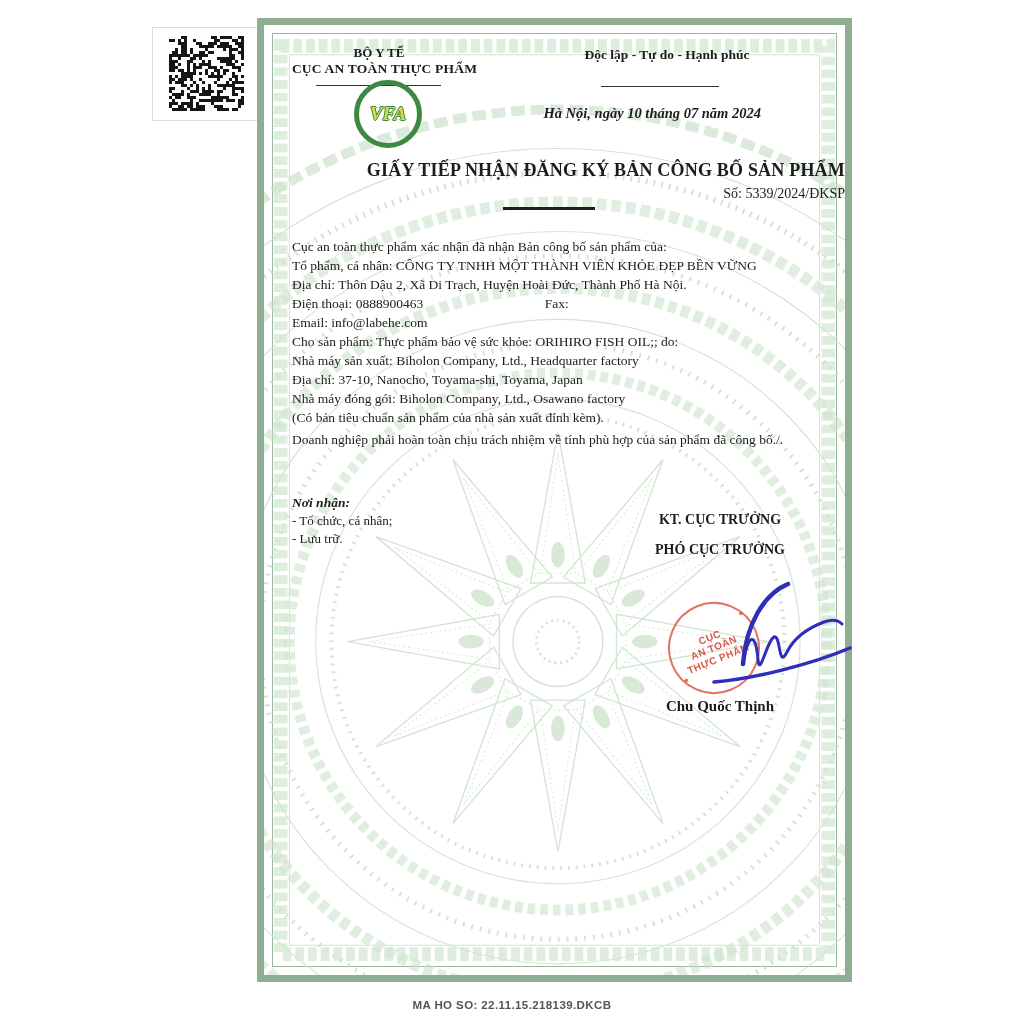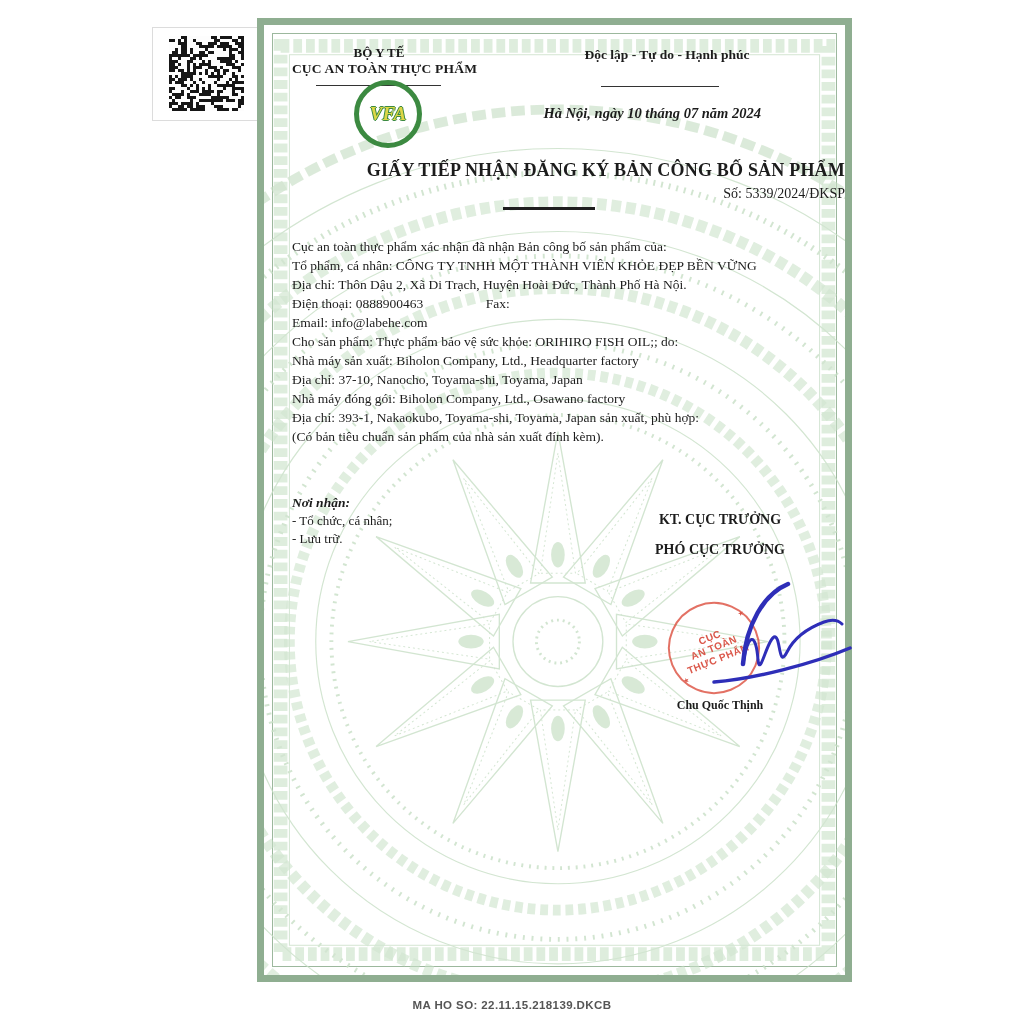--- a/index.html
+++ b/index.html
@@ -41,33 +41,33 @@
   .vfa span{font-style:italic;font-weight:bold;font-size:19px;color:#ddd645;
        text-shadow:-1px 0 #3c8a41,1px 0 #3c8a41,0 -1px #3c8a41,0 1px #3c8a41;}
 
   .title{top:135px;font-weight:bold;font-size:18px;letter-spacing:.2px;}
   .doc-number{top:161px;font-size:14px;}
   .num-rule{position:absolute;left:0;right:12px;margin:0 auto;top:182px;width:92px;height:2.5px;background:#1e1e1e;}
 
   
   .body{position:absolute;left:28px;top:212px;width:557px;font-size:13.5px;}
   .body div{line-height:19px;}
-  .phone-row span:last-child{margin-left:59px;}
+  .phone-row span:last-child{margin-left:118px;}
   .mt5{margin-top:5px;} .mt3{margin-top:3px;}
 
   
   .recip{left:28px;top:469px;font-size:13px;}
   .recip .h{font-weight:bold;font-style:italic;font-size:13.5px;}
   .recip div{line-height:18px;}
 
   
   .signer{left:330px;width:252px;text-align:center;font-weight:bold;}
   .s1{top:487px;font-size:14px;}
   .s2{top:517px;font-size:14px;}
-  .sig-name{top:673px;font-size:12px;}
+  .sig-name{top:673px;font-size:15px;}
 
   
   .stamp{position:absolute;left:404px;top:577px;width:88px;height:88px;border-radius:50%;
          border:2.5px solid rgba(219,74,58,.85);transform:rotate(-22deg);
          display:flex;flex-direction:column;align-items:center;justify-content:center;
          opacity:.92;}
   .stamp div{color:#d84a3c;font-family:"Liberation Sans","DejaVu Sans",sans-serif;
          font-size:10px;font-weight:bold;line-height:11.5px;letter-spacing:.5px;}
   .stamp .star{position:absolute;font-size:7px;color:#d84a3c;}
   .star-l{left:3px;top:60px;} .star-r{right:3px;top:18px;}
@@ -468,22 +468,22 @@
       <div class="nowrap">Địa chỉ: Thôn Dậu 2, Xã Di Trạch, Huyện Hoài Đức, Thành Phố Hà Nội.</div>
       <div class="nowrap phone-row">
         <span>Điện thoại: 0888900463</span>
         <span>Fax:</span>
       </div>
       <div class="nowrap">Email: info@labehe.com</div>
       <div class="nowrap">Cho sản phẩm: Thực phẩm bảo vệ sức khỏe: ORIHIRO FISH OIL;; do:</div>
       <div class="nowrap">Nhà máy sản xuất: Biholon Company, Ltd., Headquarter factory</div>
       <div class="nowrap">Địa chỉ: 37-10, Nanocho, Toyama-shi, Toyama, Japan</div>
       <div class="nowrap">Nhà máy đóng gói: Biholon Company, Ltd., Osawano factory</div>
-      <div class="nowrap">Địa chỉ: 393-1, Nakaokubo, Toyama-shi, Toyama, Japan sản xuất, phù hợp:</div>
       <div class="nowrap">(Có bản tiêu chuẩn sản phẩm của nhà sản xuất đính kèm).</div>
+      <div class="nowrap mt3">Doanh nghiệp phải hoàn toàn chịu trách nhiệm về tính phù hợp của sản phẩm đã công bố./.</div>
     </div>
 
     <div class="abs recip">
       <div class="h">Nơi nhận:</div>
       <div>- Tổ chức, cá nhân;</div>
       <div>- Lưu trữ.</div>
     </div>
 
     <div class="abs signer s1">KT. CỤC TRƯỞNG</div>
     <div class="abs signer s2">PHÓ CỤC TRƯỞNG</div>

